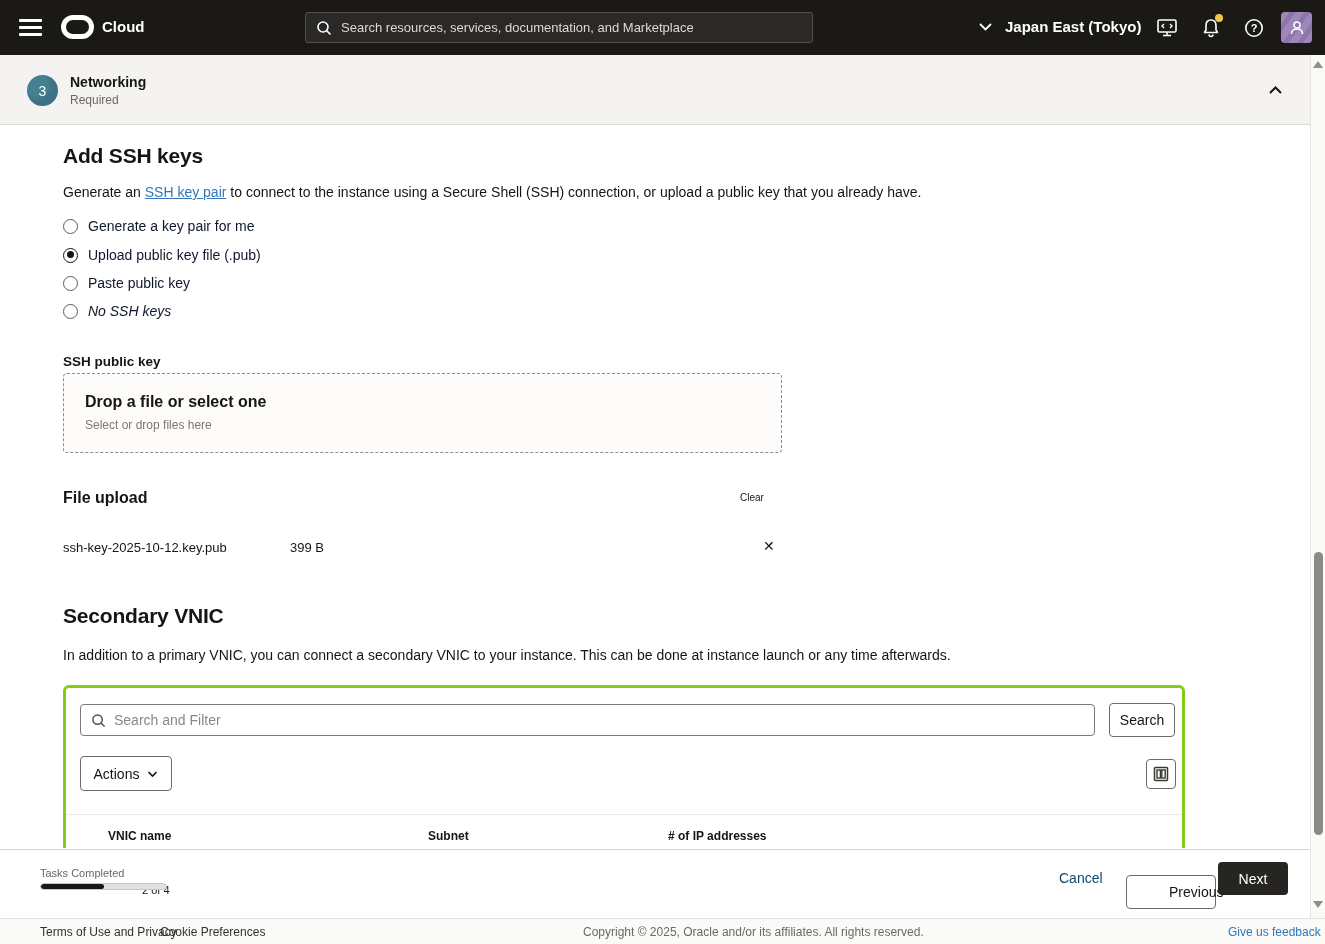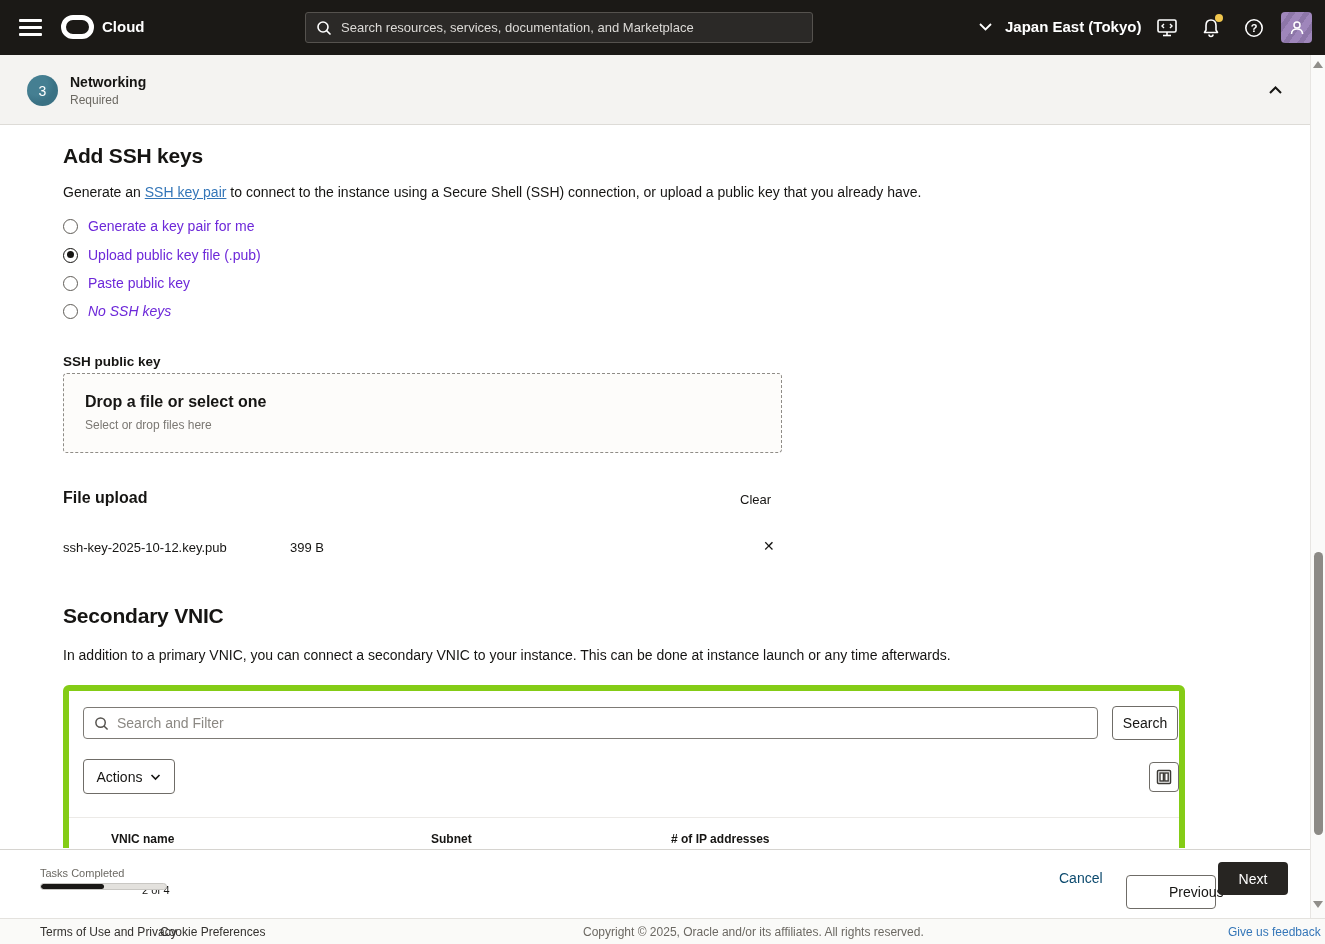--- a/index.html
+++ b/index.html
@@ -38,36 +38,36 @@
   .collapse-btn { position:absolute; left:1262px; top:22px; width:26px; height:26px; cursor:pointer; display:flex; align-items:center; justify-content:center; }
   
   .content { position:absolute; left:0; top:126px; width:1310px; height:722px; background:#fff; overflow:hidden; }
   .h-xl { position:absolute; left:63px; font-size:21px; font-weight:bold; letter-spacing:-0.2px; color:#161513; }
   .para { position:absolute; left:63px; font-size:14px; color:#161513; }
   .link { color:#3476b8; text-decoration:underline; cursor:pointer; }
   .radio-row { position:absolute; left:63px; height:16px; display:flex; align-items:center; cursor:pointer; }
   .radio { width:15px; height:15px; border:1.6px solid #5f5c57; border-radius:50%; margin-right:10px; position:relative; background:#fff; flex:0 0 auto; }
   .radio-row.checked .radio { border-color:#161513; }
   .radio-row.checked .radio::after { content:""; position:absolute; left:2.6px; top:2.6px; width:7px; height:7px; border-radius:50%; background:#161513; }
-  .radio-label { font-size:14px; color:#6d28d9; }
+  .radio-label { font-size:14px; color:#0f172a; }
   .field-label { position:absolute; left:63px; top:228px; font-size:13.5px; font-weight:600; color:#161513; }
   .dropzone { position:absolute; left:63px; top:247px; width:719px; height:80px; border:1px dashed #8f8c87;
     border-radius:4px; background:#fdfcfa; cursor:pointer; padding:19px 21px; }
   .dz-title { font-size:16px; font-weight:bold; color:#161513; }
   .dz-sub { font-size:12px; color:#7b7873; margin-top:7px; }
   .fu-title { position:absolute; left:63px; top:363px; font-size:16px; font-weight:bold; }
-  .fu-clear { position:absolute; left:740px; top:366px; font-size:13px; color:#161513; cursor:pointer; }
+  .fu-clear { position:absolute; left:740px; top:366px; font-size:10px; color:#161513; cursor:pointer; }
   .file-row { position:absolute; left:63px; top:414px; width:720px; height:16px; font-size:13px; }
   .file-name { position:absolute; left:0; top:0; }
   .file-size { position:absolute; left:227px; top:0; }
   .file-remove { position:absolute; left:700px; top:-2px; font-size:14px; color:#161513; cursor:pointer; }
   .vnic-title { top:478px; }
   .vnic-desc { top:521px; }
   
-  .card { position:absolute; left:63px; top:559px; width:1122px; height:170px; border:6px solid #84cc16; border-radius:6px; background:#fff;padding-left:20px; }
+  .card { position:absolute; left:63px; top:559px; width:1122px; height:170px; border:3px solid #84cc16; border-radius:6px; background:#fff;padding-left:20px; }
   .filter-box { position:absolute; left:14px; top:16px; width:1015px; height:32px; border:1px solid #7d7a75; border-radius:4px;
     display:flex; align-items:center; padding:0 10px; background:#fff; }
   .filter-box svg { margin-right:8px; flex:0 0 auto; }
   .filter-box input { flex:1; border:none; outline:none; font-size:14px; font-family:inherit; color:#161513; background:transparent; }
   .filter-box input::placeholder { color:#8b8883; opacity:1; }
   .btn-outline { border:1px solid #6f6c67; border-radius:4px; background:#fff; color:#161513; font-size:14px; font-family:inherit; cursor:pointer; }
   .search-btn { position:absolute; left:1043px; top:15px; width:66px; height:34px; }
   .actions-btn { position:absolute; left:14px; top:68px; width:92px; height:35px; display:flex; align-items:center; justify-content:center; gap:8px; }
   .cols-btn { position:absolute; left:1080px; top:71px; width:30px; height:30px; display:flex; align-items:center; justify-content:center; }
   .thead { position:absolute; left:0; top:126px; width:100%; height:44px; border-top:1px solid #eceae7; }

